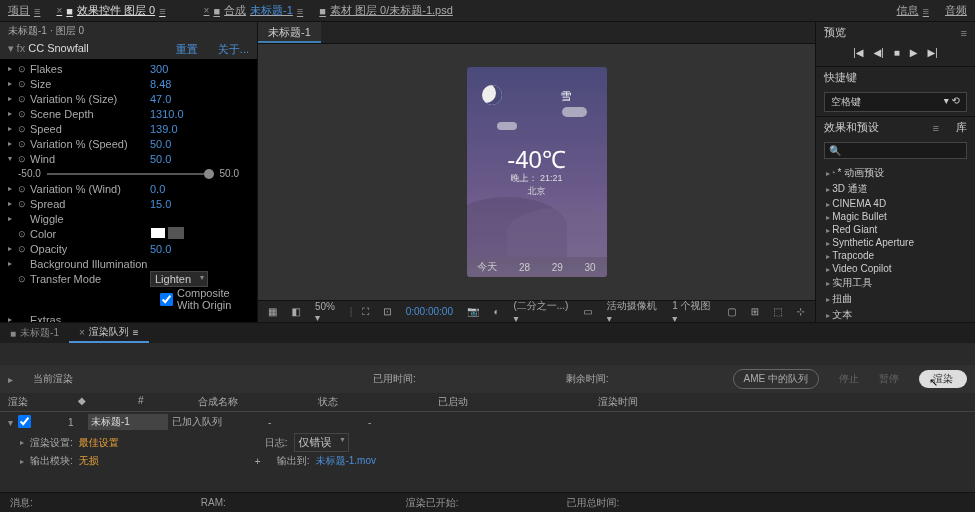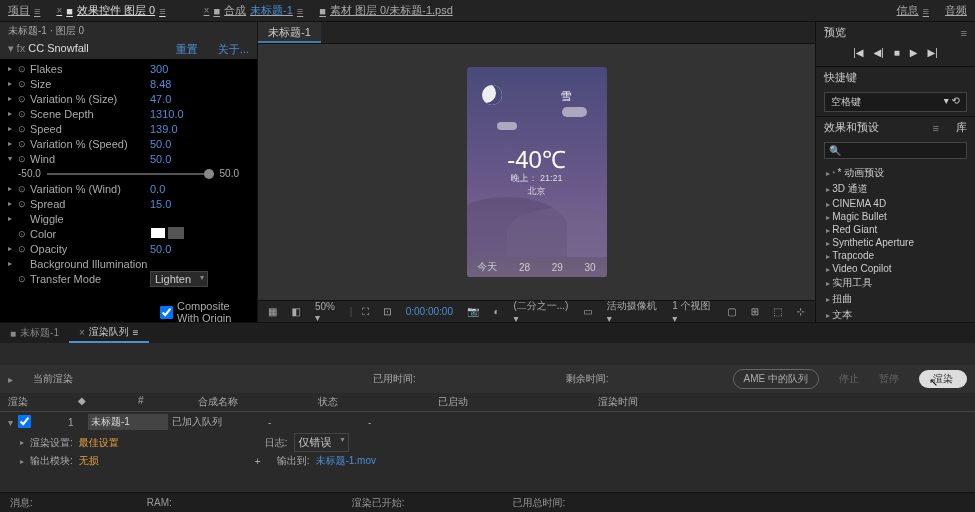--- a/index.html
+++ b/index.html
@@ -26,21 +26,21 @@
 .prop-row .label { flex: 0 0 120px; color: #aaa; }
 .prop-row .value { color: #4a8fd8; flex: 1; }
 .slider-row { padding: 2px 18px; display: flex; align-items: center; gap: 6px; }
 .slider-row .min, .slider-row .max { color: #aaa; font-size: 10px; }
 .slider-track { flex: 1; height: 2px; background: #555; position: relative; }
 .slider-knob { position: absolute; right: 0; top: -4px; width: 10px; height: 10px; background: #888; border-radius: 50%; }
 .color-swatch { width: 16px; height: 12px; background: #fff; border: 1px solid #000; display: inline-block; }
 .dropper { width: 16px; height: 12px; background: #555; display: inline-block; margin-left: 2px; }
 .select-box { background: #2a2a2a; border: 1px solid #444; padding: 1px 16px 1px 4px; color: #ccc; position: relative; font-size: 11px; }
 .select-box::after { content: "▾"; position: absolute; right: 3px; top: 1px; font-size: 8px; color: #888; }
-.checkbox-row { display: flex; align-items: center; gap: 4px; padding: 1px 8px 1px 160px; margin-top: 13px; }
+.checkbox-row { display: flex; align-items: center; gap: 4px; padding: 1px 8px 1px 160px; }
 .checkbox-row input { margin: 0; }
 .comp-tabs { display: flex; background: #232323; height: 22px; border-bottom: 1px solid #111; }
 .comp-tab { padding: 3px 10px; color: #ccc; background: #2e2e2e; border-bottom: 2px solid #3d7fb5; }
 .viewer { flex: 1; background: #333; display: flex; align-items: center; justify-content: center; position: relative; }
 .phone-preview { width: 140px; height: 210px; background: linear-gradient(180deg, #4a4a7a 0%, #6b5a8a 60%, #8c7aa0 100%); border-radius: 3px; position: relative; overflow: hidden; }
 .moon { position: absolute; top: 18px; left: 15px; width: 20px; height: 20px; background: #eee; border-radius: 50%; box-shadow: inset -6px -2px 0 0 #4a4a7a; }
 .cloud { position: absolute; background: rgba(255,255,255,0.5); border-radius: 10px; }
 .cloud.c1 { top: 40px; right: 20px; width: 25px; height: 10px; }
 .cloud.c2 { top: 55px; left: 30px; width: 20px; height: 8px; }
 .snow-label { position: absolute; top: 22px; right: 35px; color: #fff; font-size: 11px; }
@@ -387,21 +387,21 @@
         <span class="dvalue">无损</span>
         <span class="plus-icon" style="margin-left:150px">+</span>
         <span class="out-label" style="margin-left:10px">输出到:</span>
         <span class="out-value">未标题-1.mov</span>
       </div>
     </div>
     <div class="status-bar">
       <span class="sb-item">
           <span>消息:</span>
         </span>
-      <span class="sb-item" style="margin-left:54px">
+      <span class="sb-item" style="margin-left:108px">
           <span>RAM:</span>
         </span>
       <span class="sb-item" style="margin-left:120px">
           <span>渲染已开始:</span>
         </span>
       <span class="sb-item" style="margin-left:48px">
           <span>已用总时间:</span>
         </span>
     </div>
   </div>

